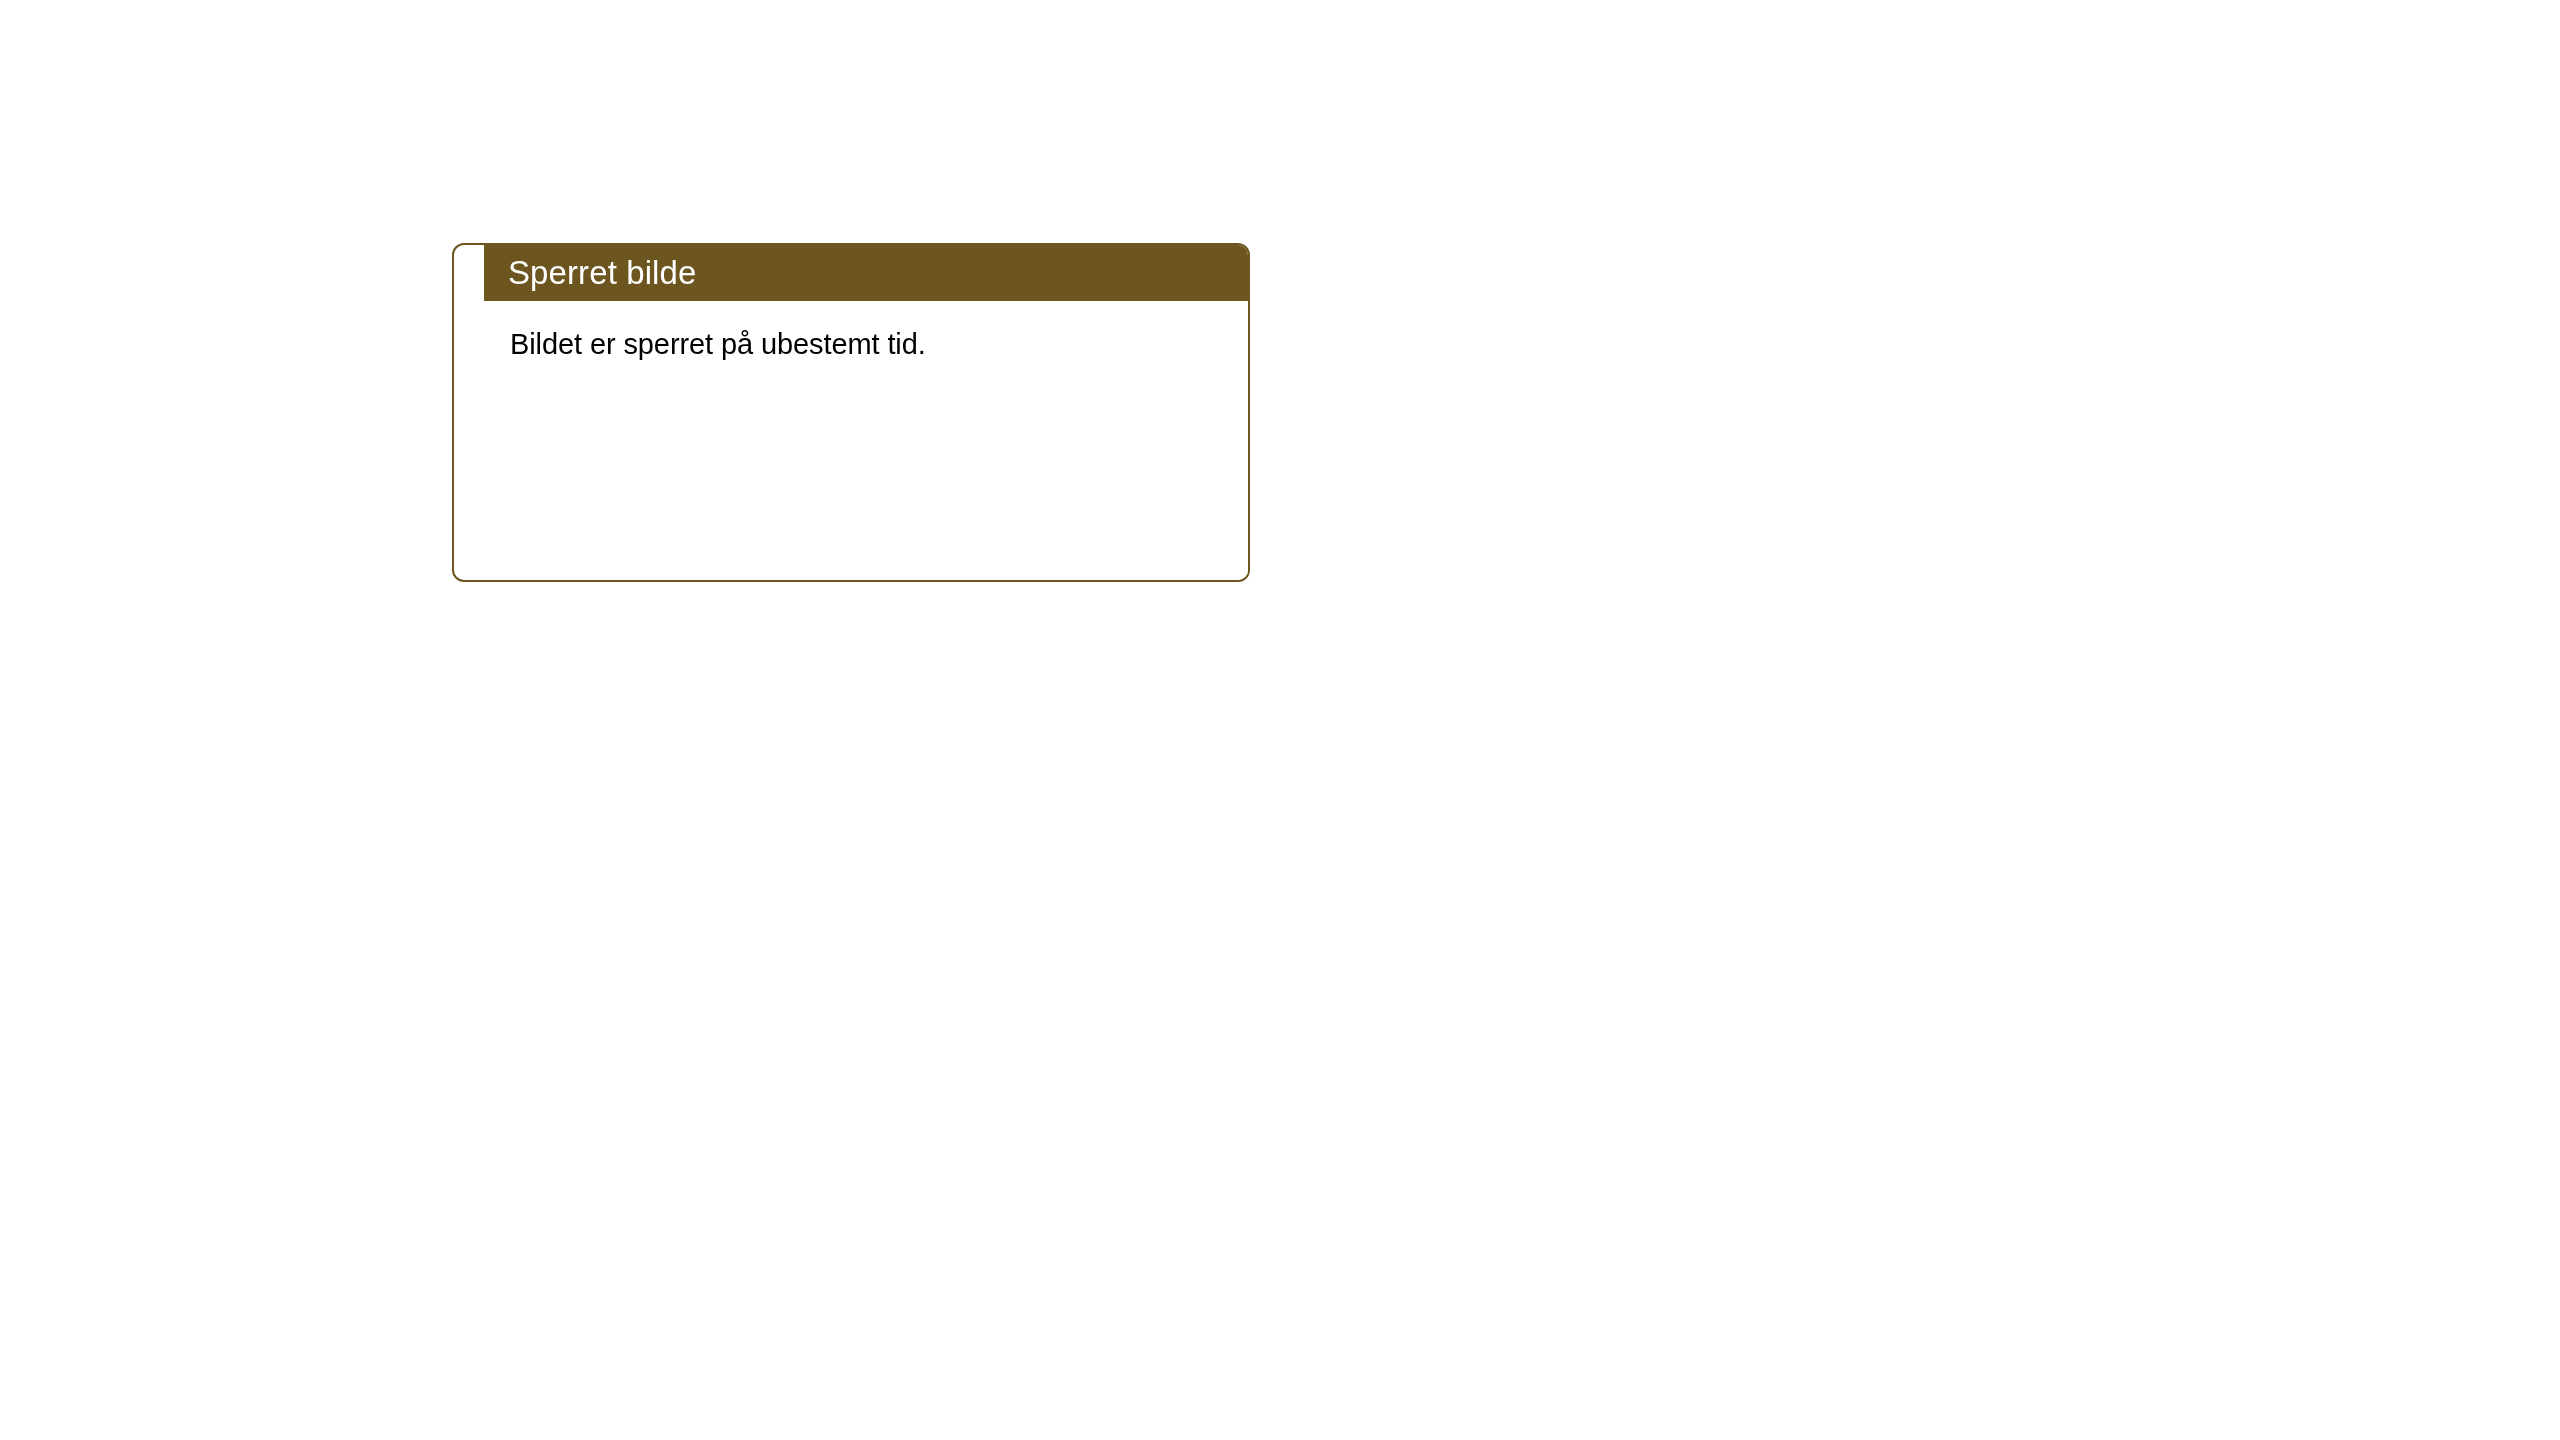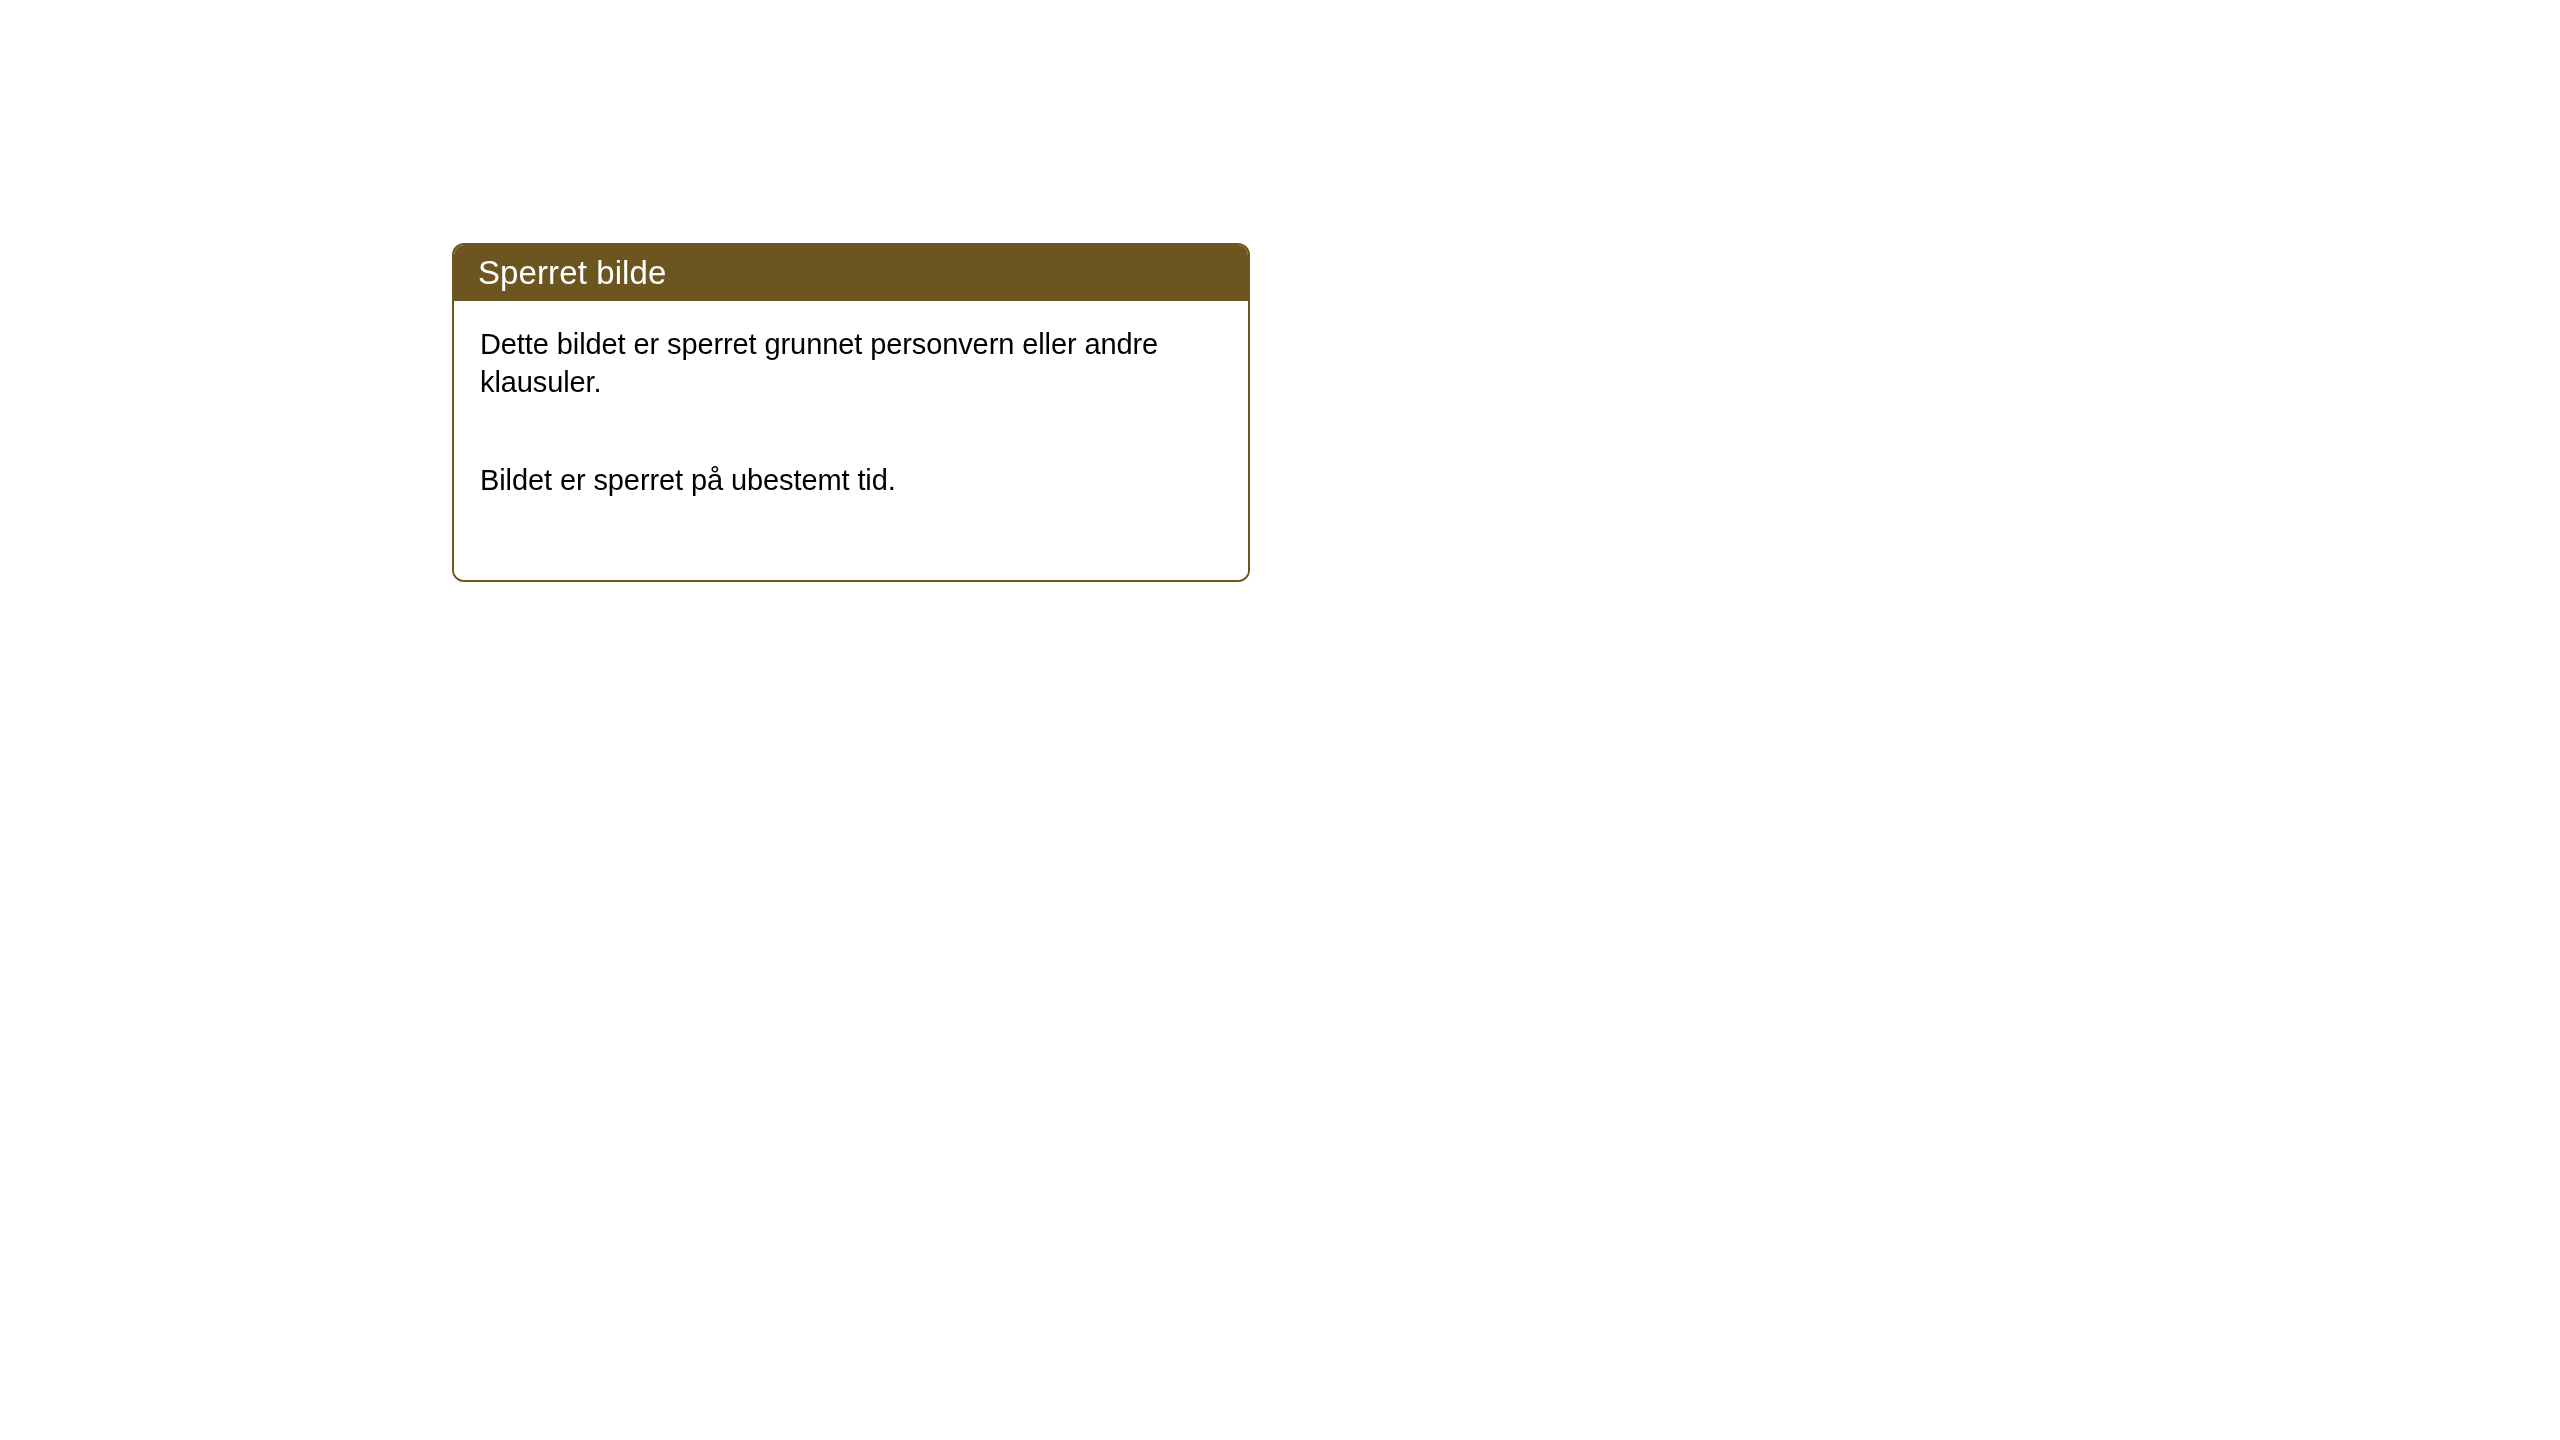--- a/index.html
+++ b/index.html
@@ -39,20 +39,21 @@
     border: 2px solid #6d551f;
     border-radius: 12px;
     overflow: hidden;
     display: flex;
     flex-direction: column;
   }
 
   .card-no {
     width: 798px;
     height: 339px;
+    padding-left: 30px;
   }
 
   .card-en {
     width: 802px;
     height: 339px;
   }
 
   .card-header {
     background: #6d551f;
     height: 56px;
@@ -97,20 +98,19 @@
 
 <div class="page">
 
   <div class="cards-row">
 
     <div class="notice-card card-no">
       <div class="card-header">
         <span class="card-title">Sperret bilde</span>
       </div>
       <div class="card-body">
-        <p class="card-paragraph">Dette bildet er sperret grunnet personvern eller andre klausuler.</p>
         <p class="card-paragraph">Bildet er sperret på ubestemt tid.</p>
       </div>
     </div>
 
 
   </div>
 </div>
 
 </body></html>

